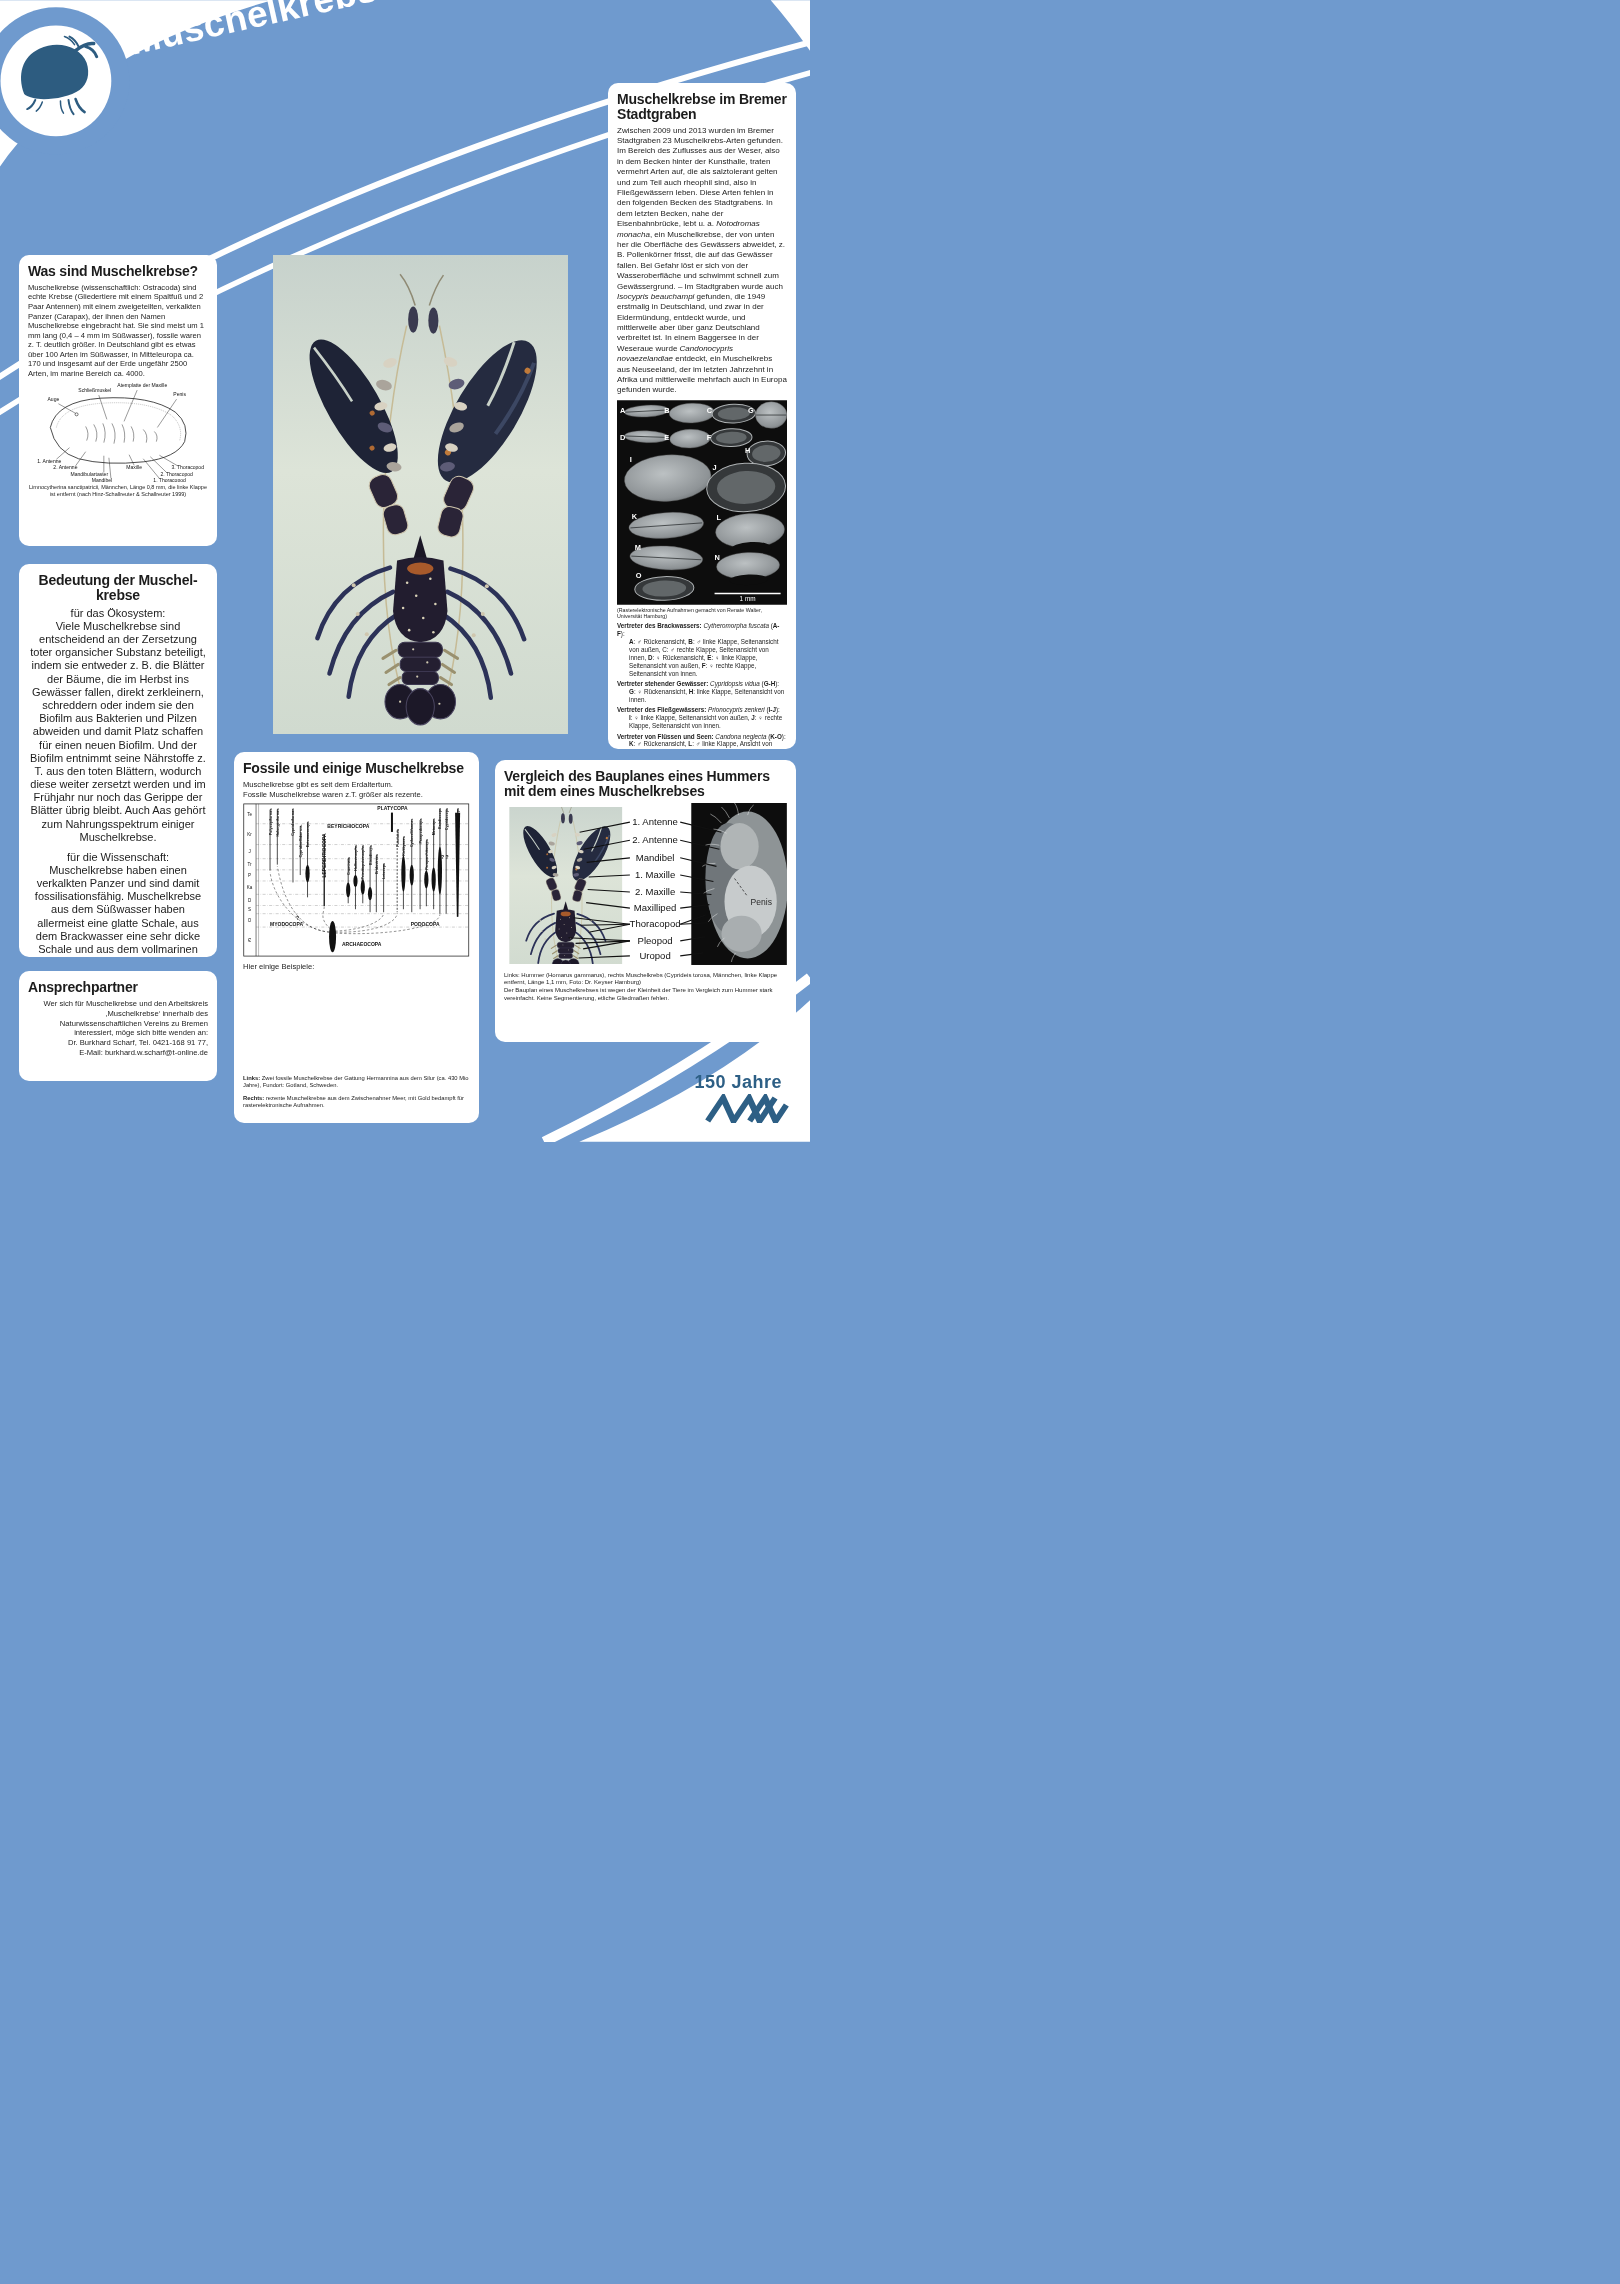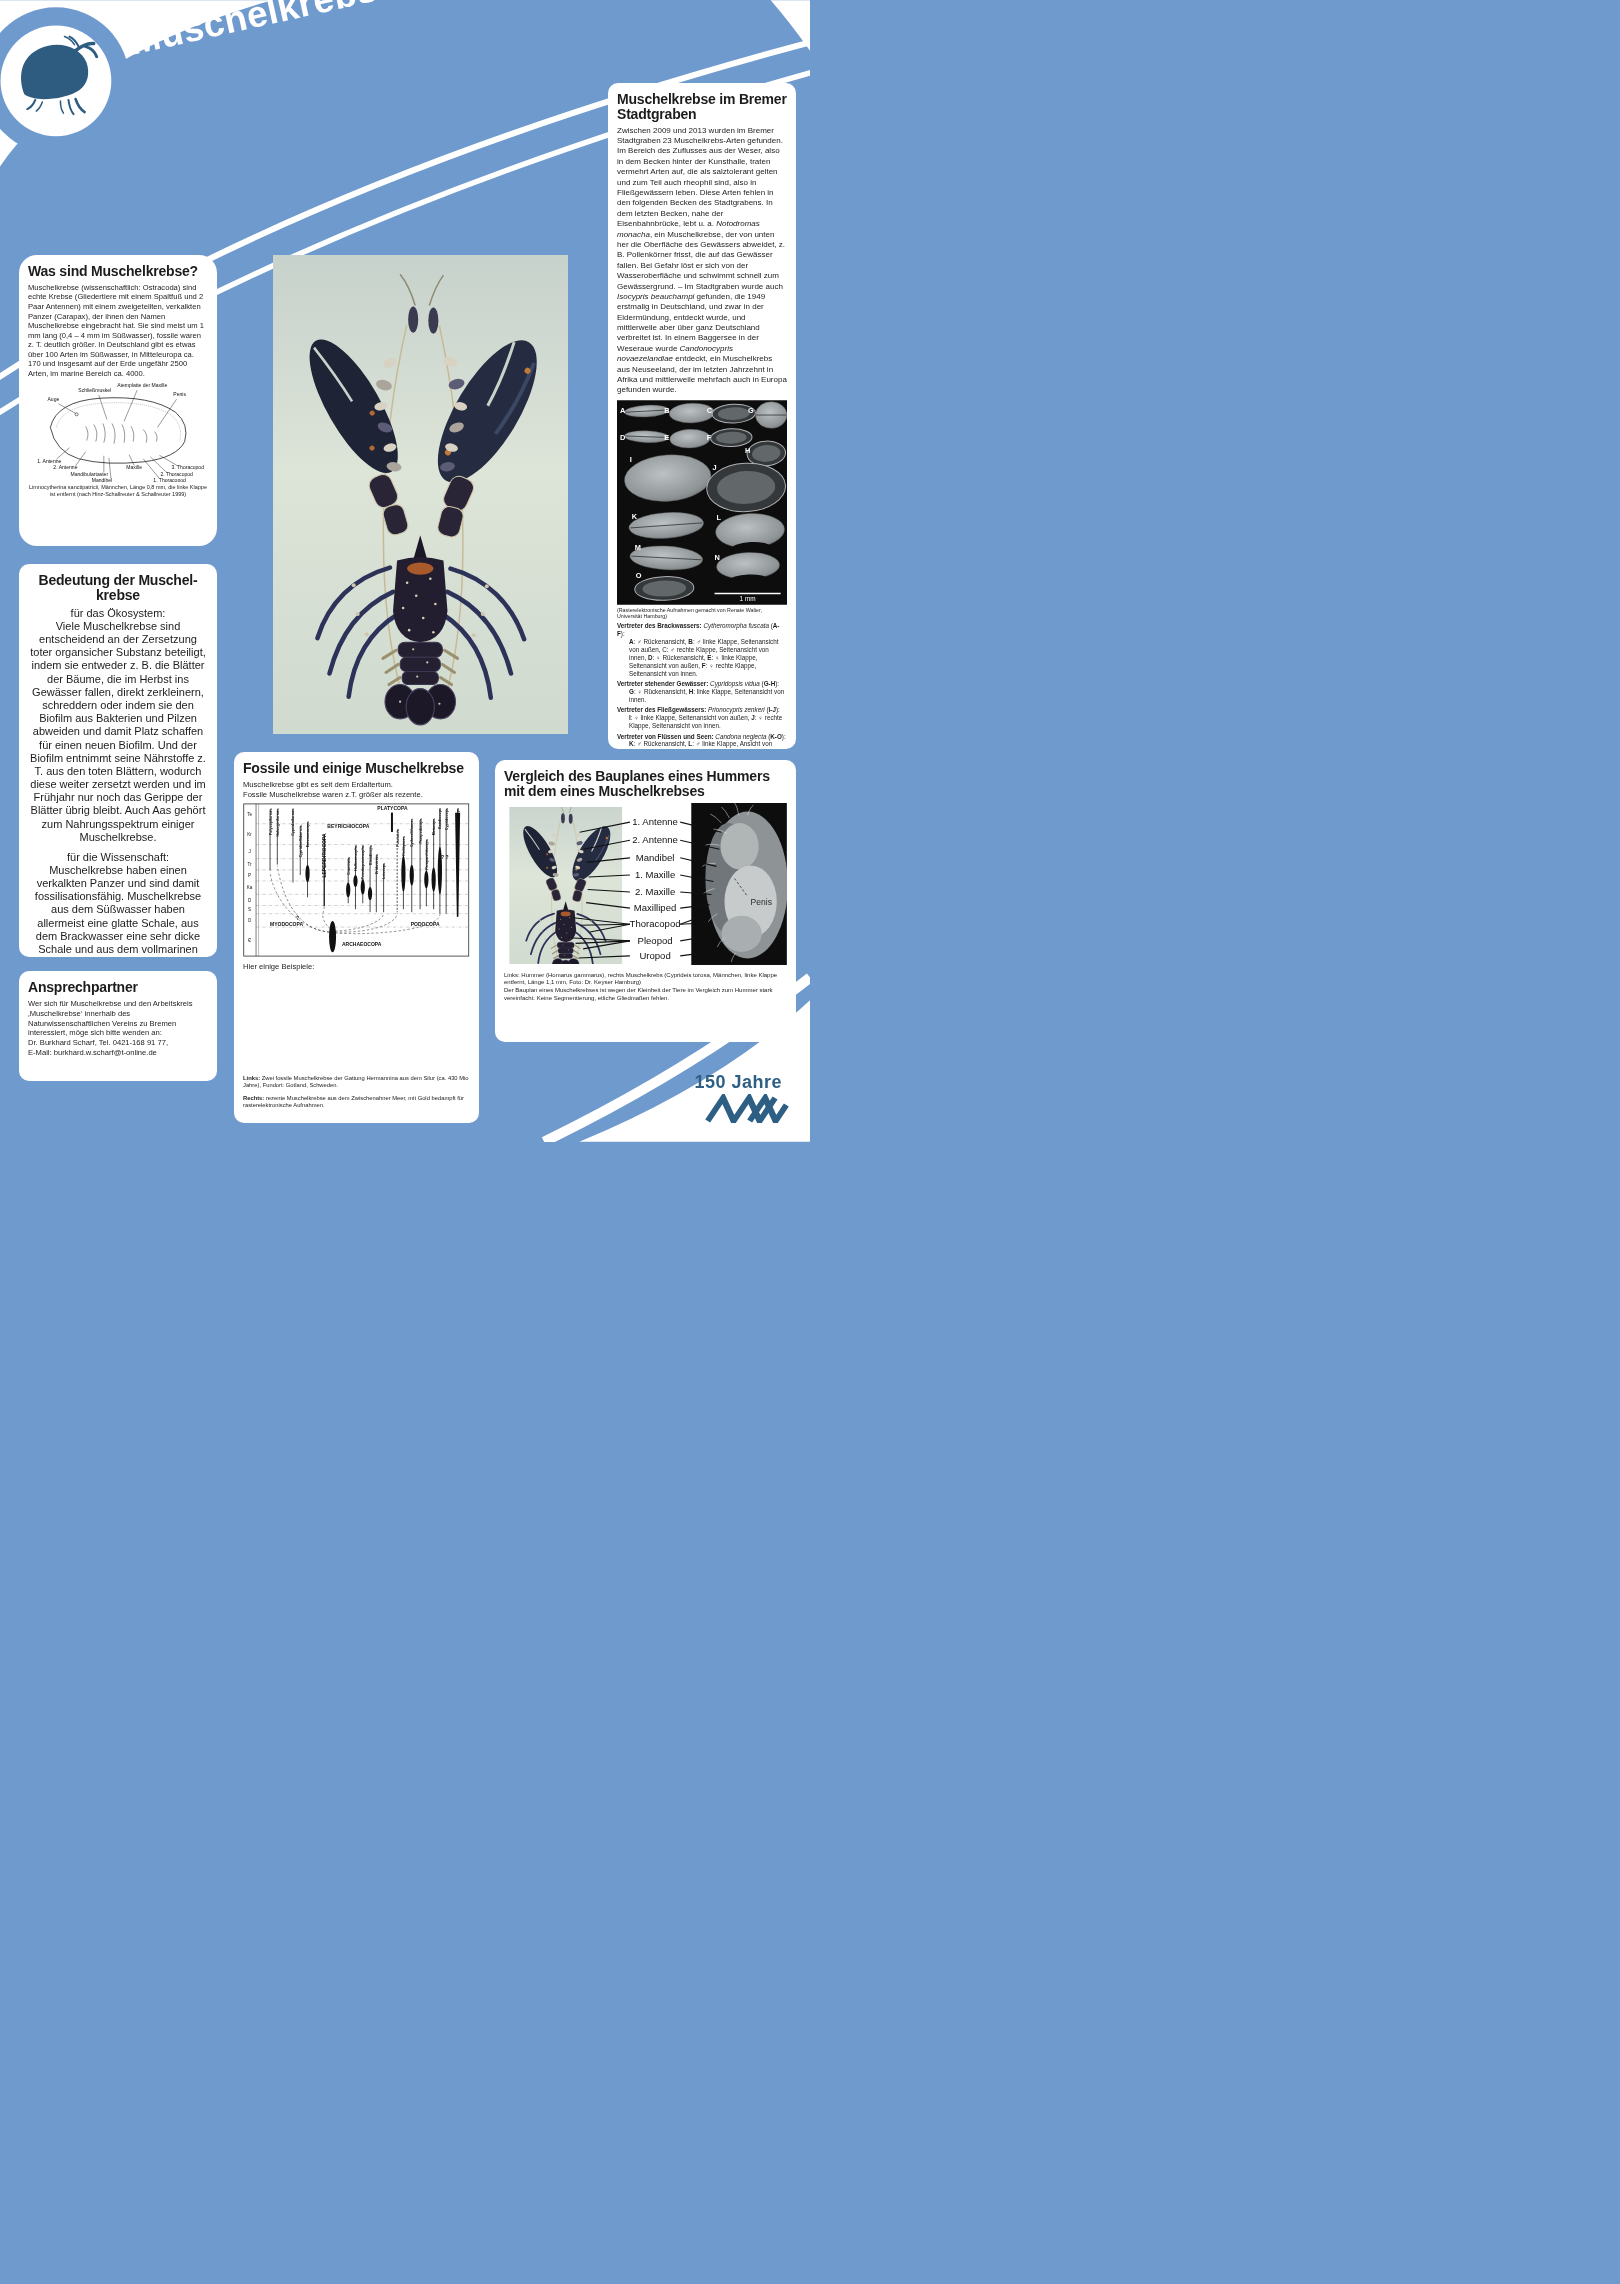--- a/index.html
+++ b/index.html
@@ -15,30 +15,30 @@
     position:absolute;left:130px;top:22px;width:323px;
     color:#ffffff;font-size:37px;font-weight:bold;letter-spacing:0.5px;
     transform:rotate(-12.5deg);transform-origin:0 50%;
     white-space:nowrap;
   }
   .card{
     position:absolute;background:#ffffff;border-radius:10px;
     padding:9px;box-sizing:border-box;overflow:hidden;
   }
   .card h2{margin:0 0 4px 0;font-size:14px;line-height:1.06;font-weight:bold;letter-spacing:-0.2px;white-space:pre-line;}
-  #card-was-sind{left:19px;top:255px;width:198px;height:291px;border-radius:18px;}
+  #card-was-sind{left:19px;top:255px;width:198px;height:291px;}
   #card-bedeutung{left:19px;top:564px;width:198px;height:393px;text-align:center;}
   #card-ansprech{left:19px;top:971px;width:198px;height:110px;}
   #card-stadtgraben{left:608px;top:83px;width:188px;height:666px;}
   #card-fossile{left:234px;top:752px;width:245px;height:371px;position:absolute;}
   #card-vergleich{left:495px;top:752px;width:301px;height:282px;margin-top:8px;}
   .body-text{font-size:7.6px;line-height:1.26;margin:0;white-space:pre-line;}
   #card-stadtgraben .body-text{font-size:8px;line-height:1.3;}
   #card-bedeutung .body-text{font-size:11px;line-height:1.2;}
-  #card-ansprech .body-text{font-size:7.6px;line-height:1.3;}
+  #card-ansprech .body-text{font-size:7.6px;line-height:1.3;text-align:right;}
   .sec-gap{height:6.6px;}
   .diagram-caption{font-size:5.5px;line-height:1.25;text-align:center;margin:2px 0 0 0;}
   .photo-main{position:absolute;left:273px;top:255px;width:295px;height:479px;}
   .credit-line{font-size:5.3px;line-height:1.25;margin:2px 0 2px 0;}
   .legend .lg{margin:0 0 2.5px 0;}
   .legend .lg-head{font-size:6.3px;line-height:1.26;}
   .legend .lg-body{font-size:6.3px;line-height:1.26;margin-left:12px;}
   .fossile-intro{font-size:7.6px;line-height:1.28;margin:0 0 4px 0;white-space:pre-line;}
   .examples-label{font-size:7.6px;margin:3px 0 0 0;}
   .fossile-captions{position:absolute;left:9px;right:9px;bottom:8px;}

